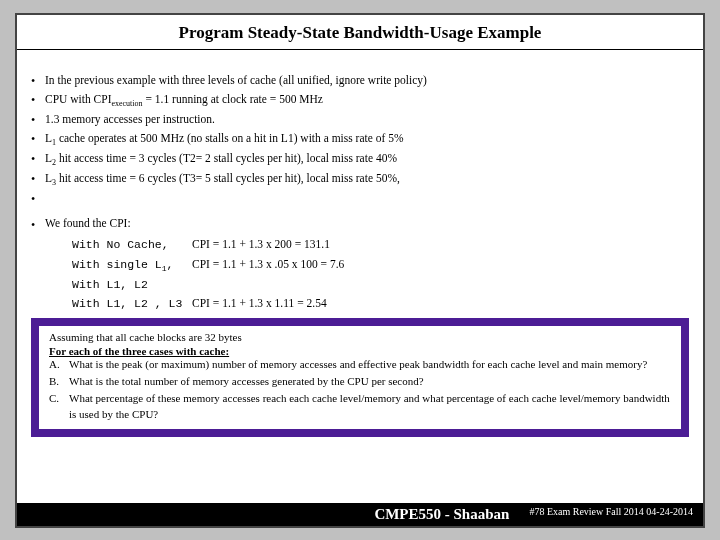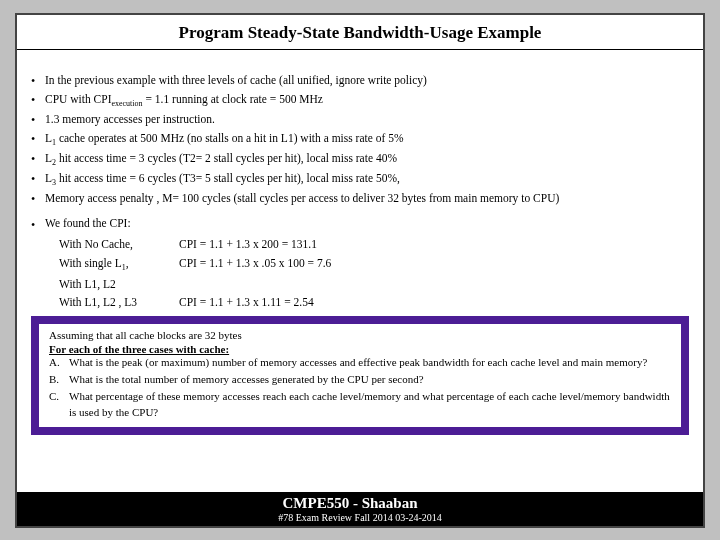--- a/index.html
+++ b/index.html
@@ -71,22 +71,23 @@
       font-family: 'Courier New', monospace;
       font-size: 11px;
       line-height: 1.6;
     }
     .cpi-row {
       display: flex;
       align-items: baseline;
     }
     .cpi-label {
       min-width: 120px;
-      font-family: Liberation Serif, serif;
+      font-family: Liberation Mono, monospace;
       font-size: 11.5px;
+      margin-left: 13px;
     }
     .cpi-formula {
       font-family: 'Times New Roman', Times, serif;
       font-size: 11.5px;
     }
     sub {
       font-size: 8px;
     }
     .assumption-box {
       border: 8px solid #4c1d95;
@@ -116,27 +117,25 @@
     .q-label {
       min-width: 20px;
       font-weight: normal;
     }
     .q-text {
       flex: 1;
     }
     .slide-footer {
       display: flex;
       justify-content: flex-end;
-      align-items: center;
       background: #000;
       color: #fff;
       padding: 3px 10px;
       font-size: 12px;
       font-family: 'Times New Roman', Times, serif;
-      flex-direction: column;
     }
     .footer-brand {
       font-size: 15px;
       font-weight: bold;
       margin-right: 20px;
     }
     .footer-info {
       font-size: 10px;
     }
   </style>
@@ -167,21 +166,20 @@
       <li>
         <span class="bullet-dot">•</span>
         <span class="bullet-text">L<sub>2</sub> hit access time = 3 cycles (T2= 2 stall cycles per hit),  local miss rate  40%</span>
       </li>
       <li>
         <span class="bullet-dot">•</span>
         <span class="bullet-text">L<sub>3</sub> hit access time = 6 cycles (T3= 5 stall cycles per hit), local miss rate 50%,</span>
       </li>
       <li>
         <span class="bullet-dot">•</span>
-        <span class="bullet-text">Memory access penalty ,  M= 100 cycles  (stall cycles per access to deliver 32 bytes from main memory  to CPU)</span>
       </li>
     </ul>
 
     <div class="cpi-section">
       <div class="cpi-intro">
         <span class="bullet-dot">•</span>
         <span>We found the CPI:</span>
       </div>
       <div class="cpi-rows">
         <div class="cpi-row">
@@ -217,15 +215,15 @@
         <li class="question-item">
           <span class="q-label">C.</span>
           <span class="q-text">What percentage of these memory accesses reach each cache level/memory and what percentage of each cache level/memory bandwidth is used by the CPU?</span>
         </li>
       </ul>
     </div>
   </div>
 
   <div class="slide-footer">
     <span class="footer-brand">CMPE550 - Shaaban</span>
-    <span class="footer-info">#78   Exam Review  Fall 2014  03-24-2014</span>
+    <span class="footer-info">#78   Exam Review  Fall 2014  04-24-2014</span>
   </div>
 </div>
 
 </body></html>

